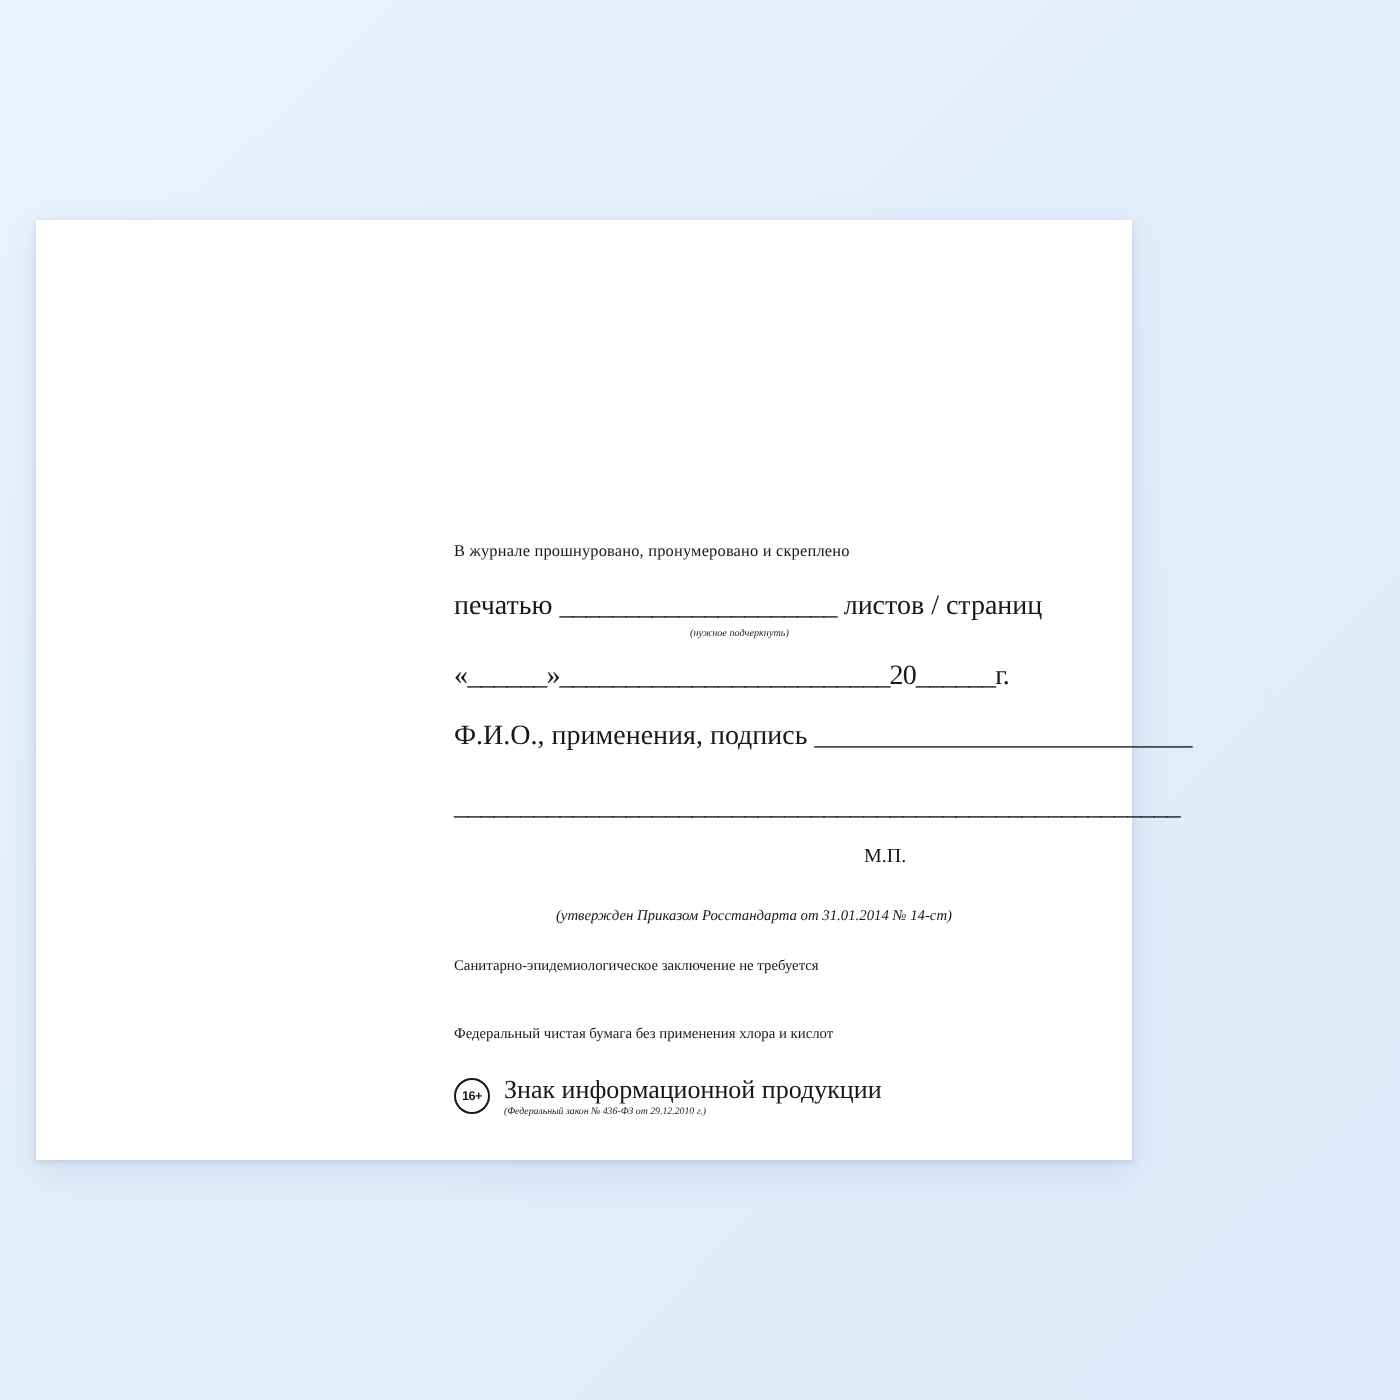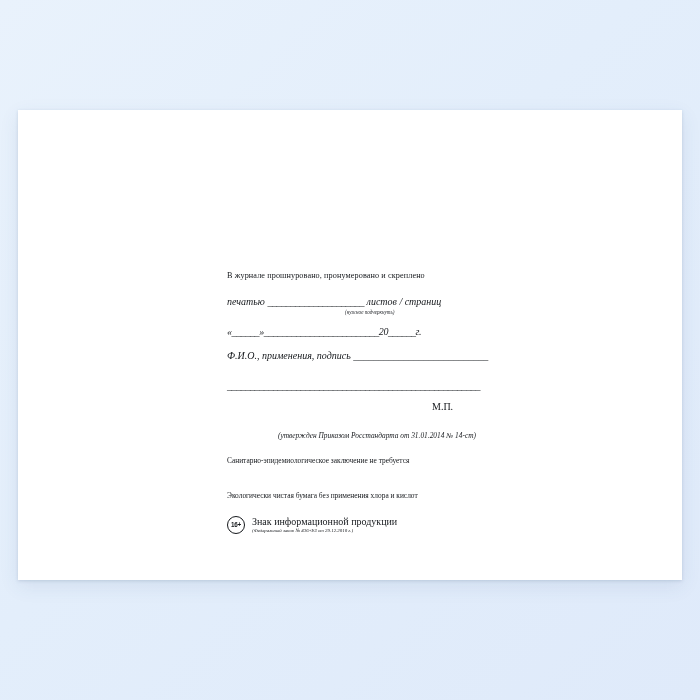--- a/index.html
+++ b/index.html
@@ -17,21 +17,21 @@
     position: relative;
     width: 700px;
     height: 700px;
     background: linear-gradient(135deg, #e9f2fc 0%, #e3eefb 45%, #dfeafa 100%);
   }
   
   .sheet {
     position: absolute;
     left: 18px;
     top: 110px;
-    width: 664px;
+    width: 548px;
     height: 470px;
     background: #ffffff;
     box-shadow: 0 1px 3px rgba(60,90,130,0.18), 0 6px 18px rgba(60,90,130,0.10);
   }
   .sheet-inner {
     position: absolute;
     left: 0;
     top: 0;
     right: 0;
     bottom: 0;
@@ -60,24 +60,23 @@
 
   .sub {
     font-size: 5.1px;
     font-style: italic;
     color: #23262b;
     white-space: nowrap;
   }
   .sub-indent-1 { padding-left: 118px; }
 
   .rule-row {
-    font-size: 10px;
+    font-size: 14px;
     line-height: 1.35;
     white-space: nowrap;
-    font-style: italic;
   }
   .dash {
     letter-spacing: -0.4px;
   }
 
   .mp {
     margin-top: 9px;
     font-size: 10px;
     padding-left: 205px;
     white-space: nowrap;
@@ -115,21 +114,21 @@
     font-family: "Liberation Sans", sans-serif;
     font-weight: bold;
     letter-spacing: -0.2px;
     flex: 0 0 auto;
     color: #15181c;
   }
   .age-text {
     margin-left: 7px;
   }
   .age-title {
-    font-size: 10px;
+    font-size: 13px;
     white-space: nowrap;
   }
   .age-law {
     font-size: 4.9px;
     font-style: italic;
     white-space: nowrap;
     margin-top: 1px;
   }
 </style>
 </head>
@@ -173,21 +172,21 @@
 
         <div class="spacer-md"></div>
 
         <div class="para">Санитарно-эпидемиологическое заключение не требуется</div>
 
         <div class="spacer-sm"></div>
 
 
         <div class="spacer-sm"></div>
 
-        <div class="para">Экологически чистая бумага без применения хлора и кислот</div>
+        <div class="para">Федеральный чистая бумага без применения хлора и кислот</div>
 
         <div class="age-row">
           <div class="age-badge">16+</div>
           <div class="age-text">
             <div class="age-title">Знак информационной продукции</div>
             <div class="age-law">(Федеральный закон № 436-ФЗ от 29.12.2010 г.)</div>
           </div>
         </div>
 
       </div>

